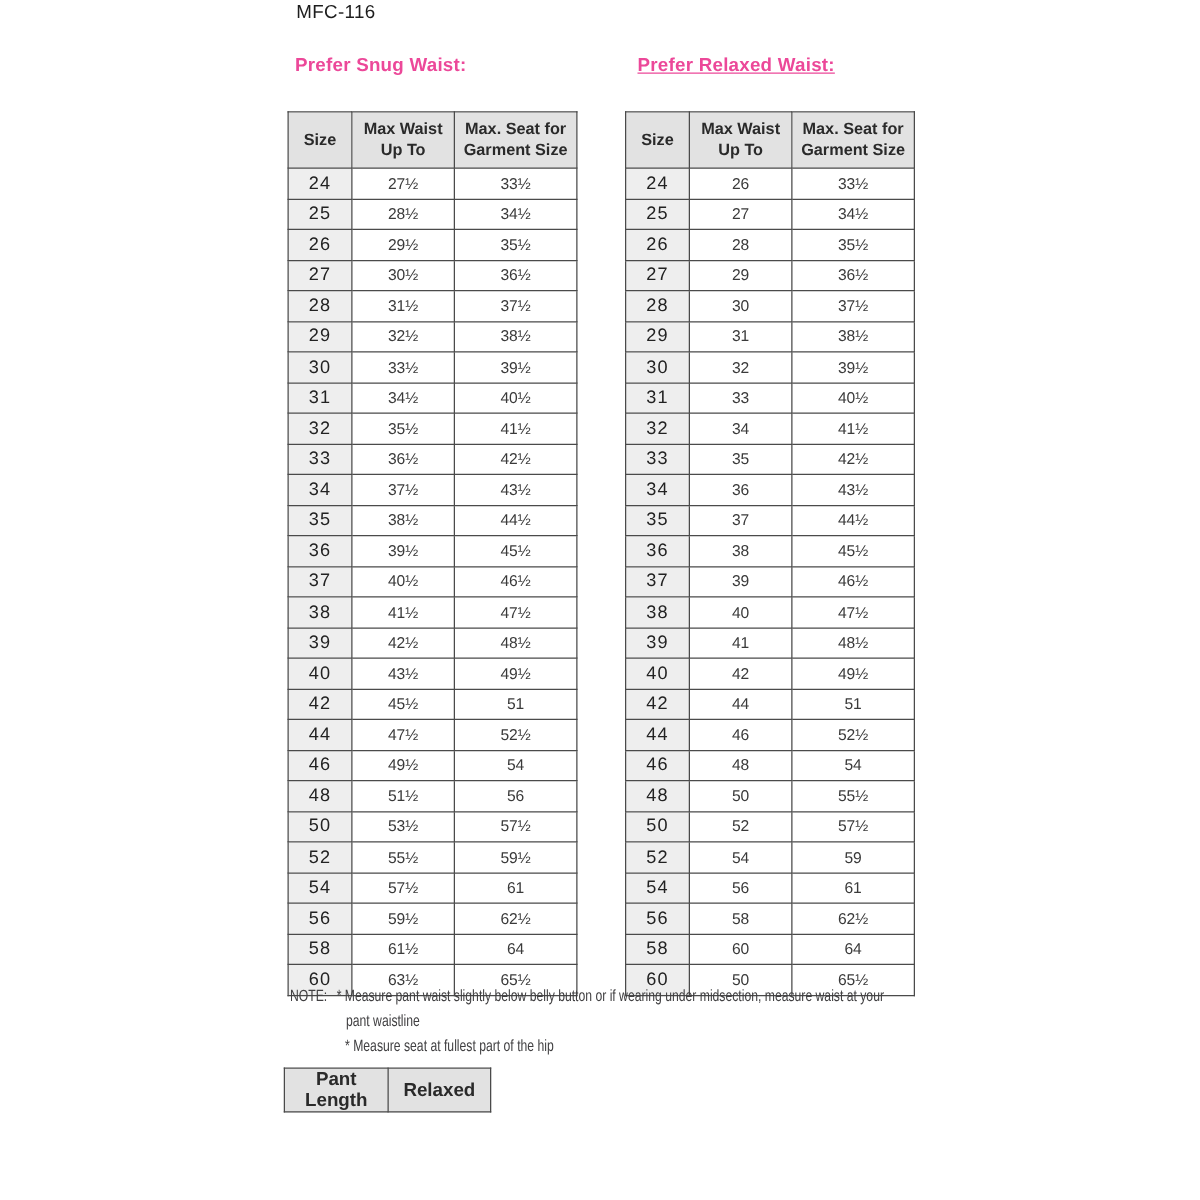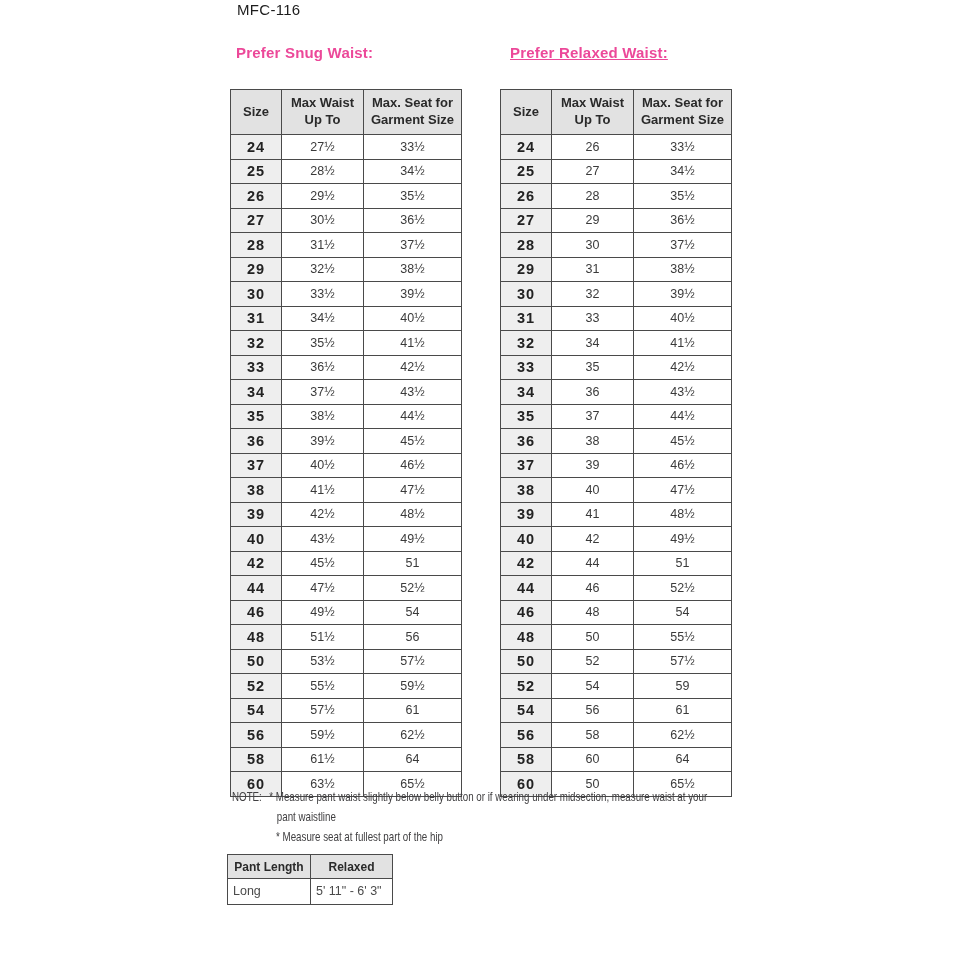--- a/index.html
+++ b/index.html
@@ -33,21 +33,21 @@
     overflow:hidden;
   }
   .size-table th {
     background:var(--header-bg,#e2e2e2);
     font-size:13px; font-weight:bold; line-height:1.3;
     height:45px; white-space:pre-line; color:#2a2a2a;
   }
   .size-table td { height:24.5px; font-size:12.5px; color:#3a3a3a; }
   .size-table td:first-child {
     background:var(--key-bg,#eeeeee);
-    font-weight:bold; font-size:14.5px; letter-spacing:1px; color:#222;
+    font-weight:normal; font-size:14.5px; letter-spacing:1px; color:#222;
   }
   col.c-size  { width:51px; }
   col.c-waist { width:82px; }
   col.c-seat  { width:98px; }
 
   .note {
     position:absolute; left:232px; top:787px; width:660px;
     display:flex; gap:10px;
     font-size:13px; line-height:1.52; color:var(--note-text,#414042);
     transform:scaleX(0.75); transform-origin:0 0;
@@ -59,21 +59,21 @@
 
   #length-table {
     position:absolute; left:227px; top:854px;
     border-collapse:collapse; table-layout:fixed; background:#fff;
   }
   #length-table col.c-len { width:83px; }
   #length-table col.c-hgt { width:82px; }
   #length-table th {
     background:var(--header-bg,#e2e2e2);
     border:1px solid var(--border,#4a4a4a);
-    font-size:12px; font-weight:bold; height:24px; text-align:center; color:#2a2a2a;
+    font-size:15px; font-weight:bold; height:24px; text-align:center; color:#2a2a2a;
   }
   #length-table td {
     border:1px solid var(--border,#4a4a4a);
     height:25.5px; font-size:12.5px; text-align:left;
     padding-left:5px; color:#4a4a4a;
   }
 </style>
 </head>
 <body>
 
@@ -403,18 +403,14 @@
       <col class="c-len">
       <col class="c-hgt">
     </colgroup>
   <thead>
       <tr>
         <th>Pant Length</th>
         <th>Relaxed</th>
       </tr>
     </thead>
   <tbody>
-      <tr>
-        <td>Long</td>
-        <td>5' 11" - 6' 3"</td>
-      </tr>
     </tbody>
 </table>
 
 </body></html>

